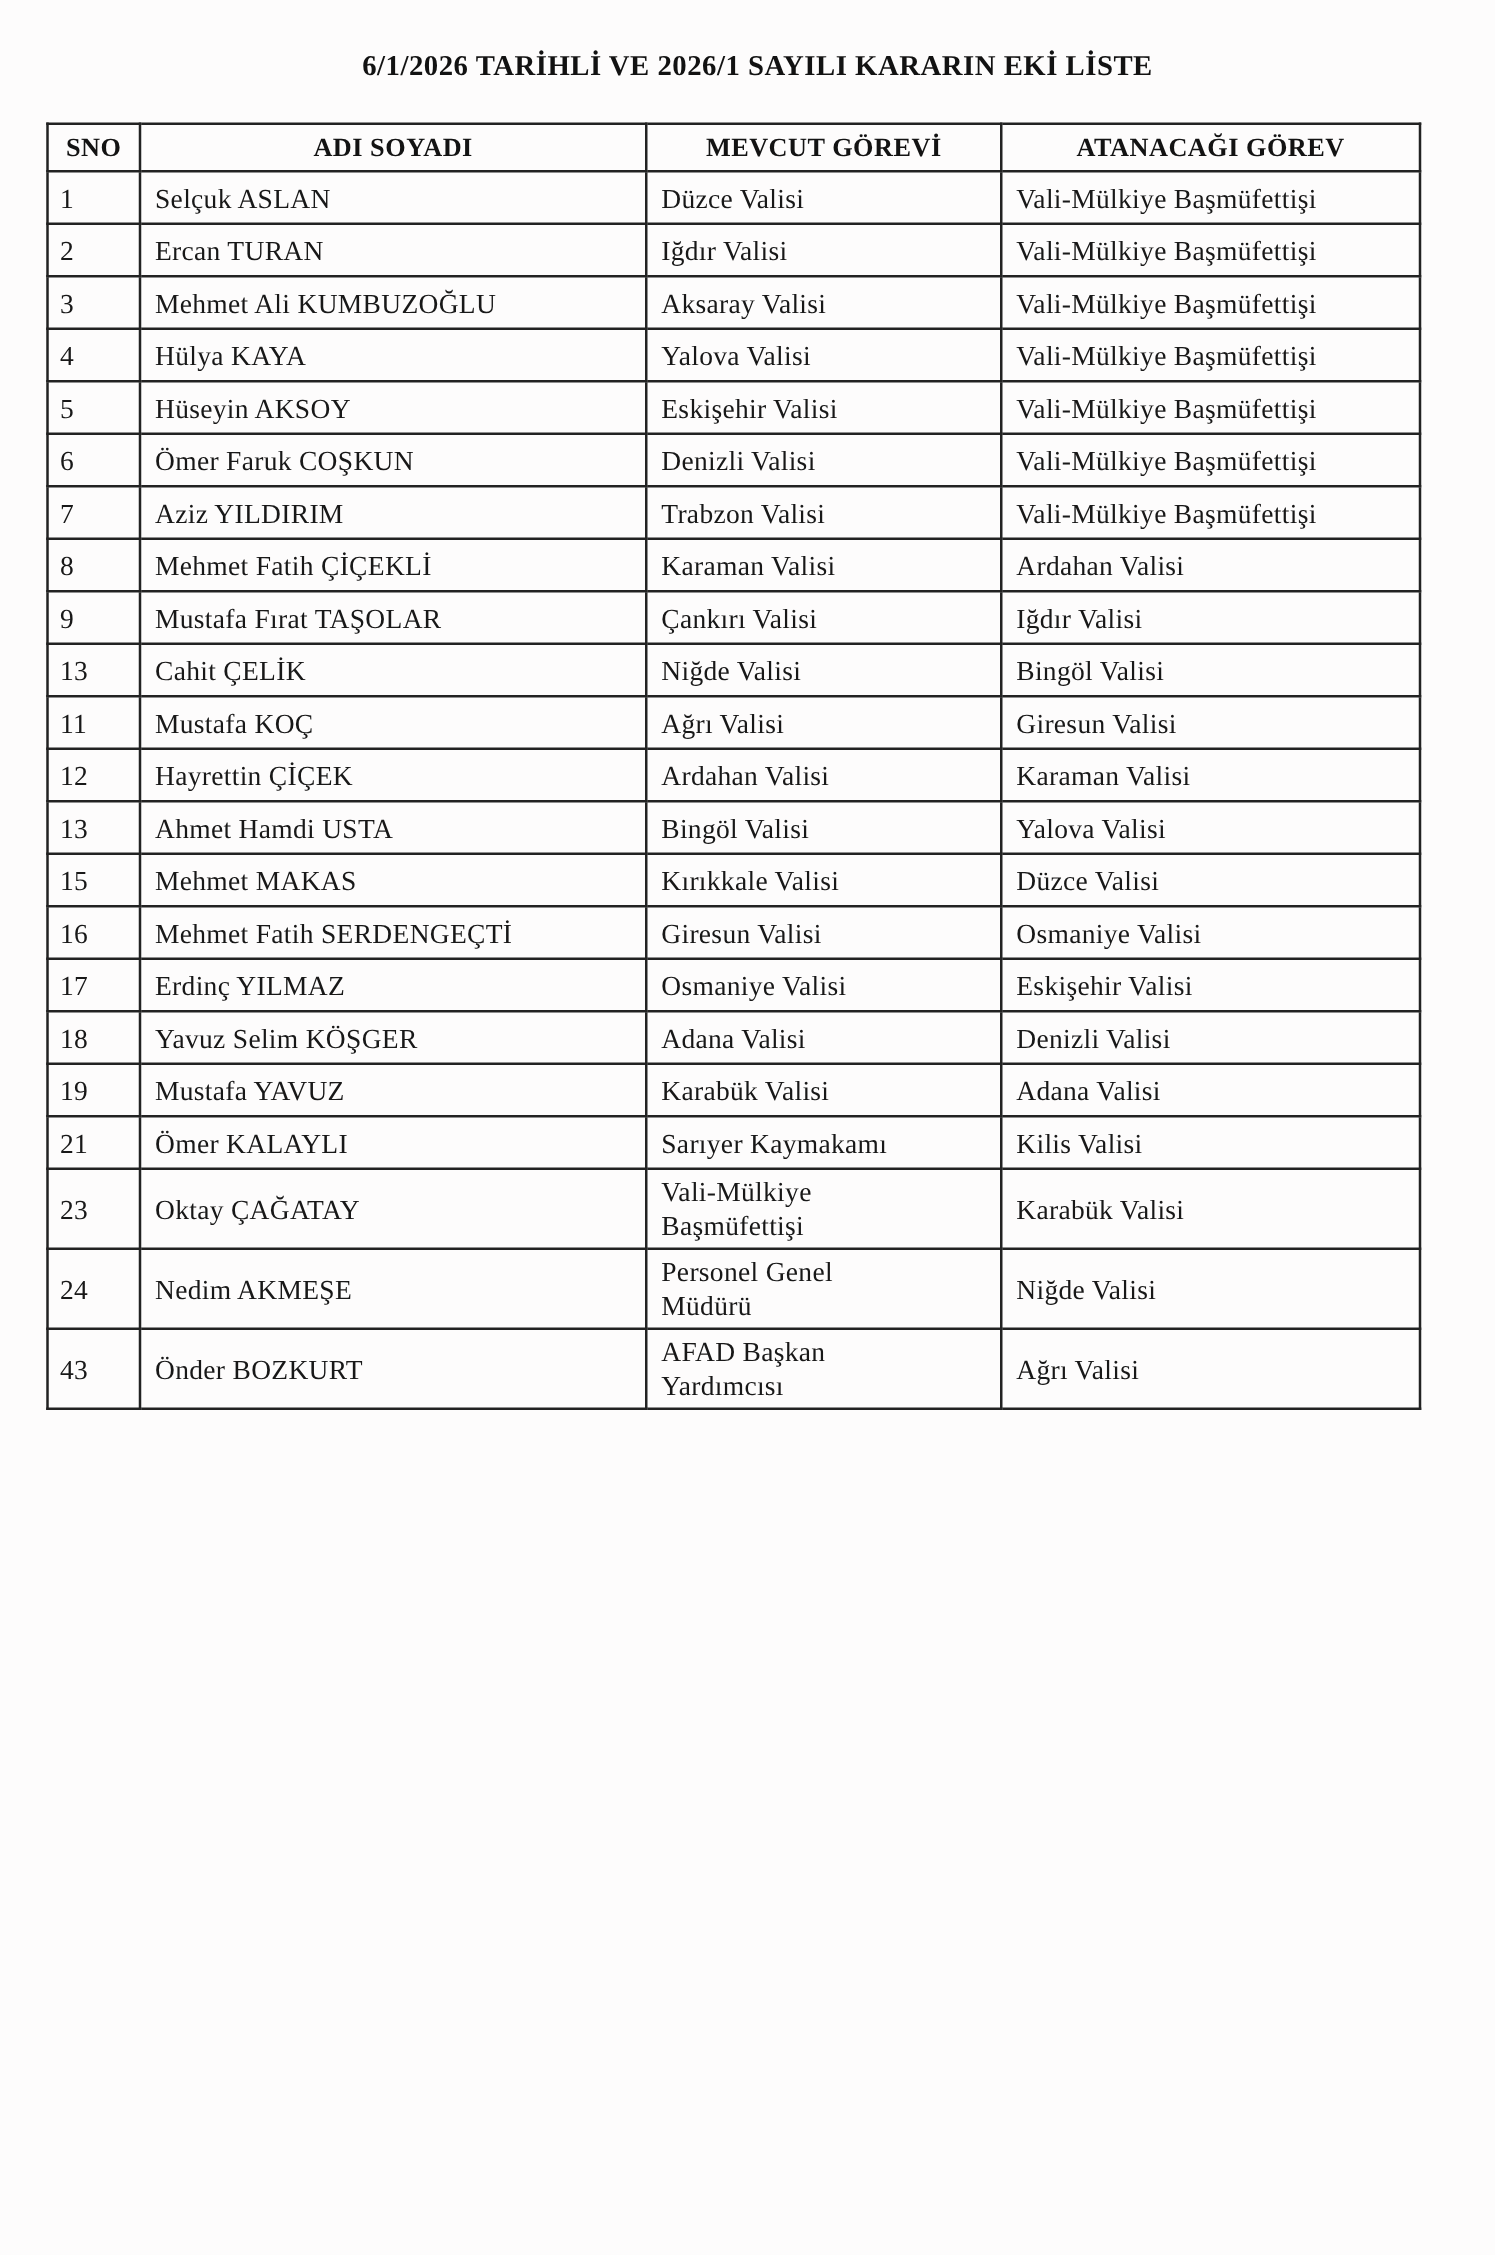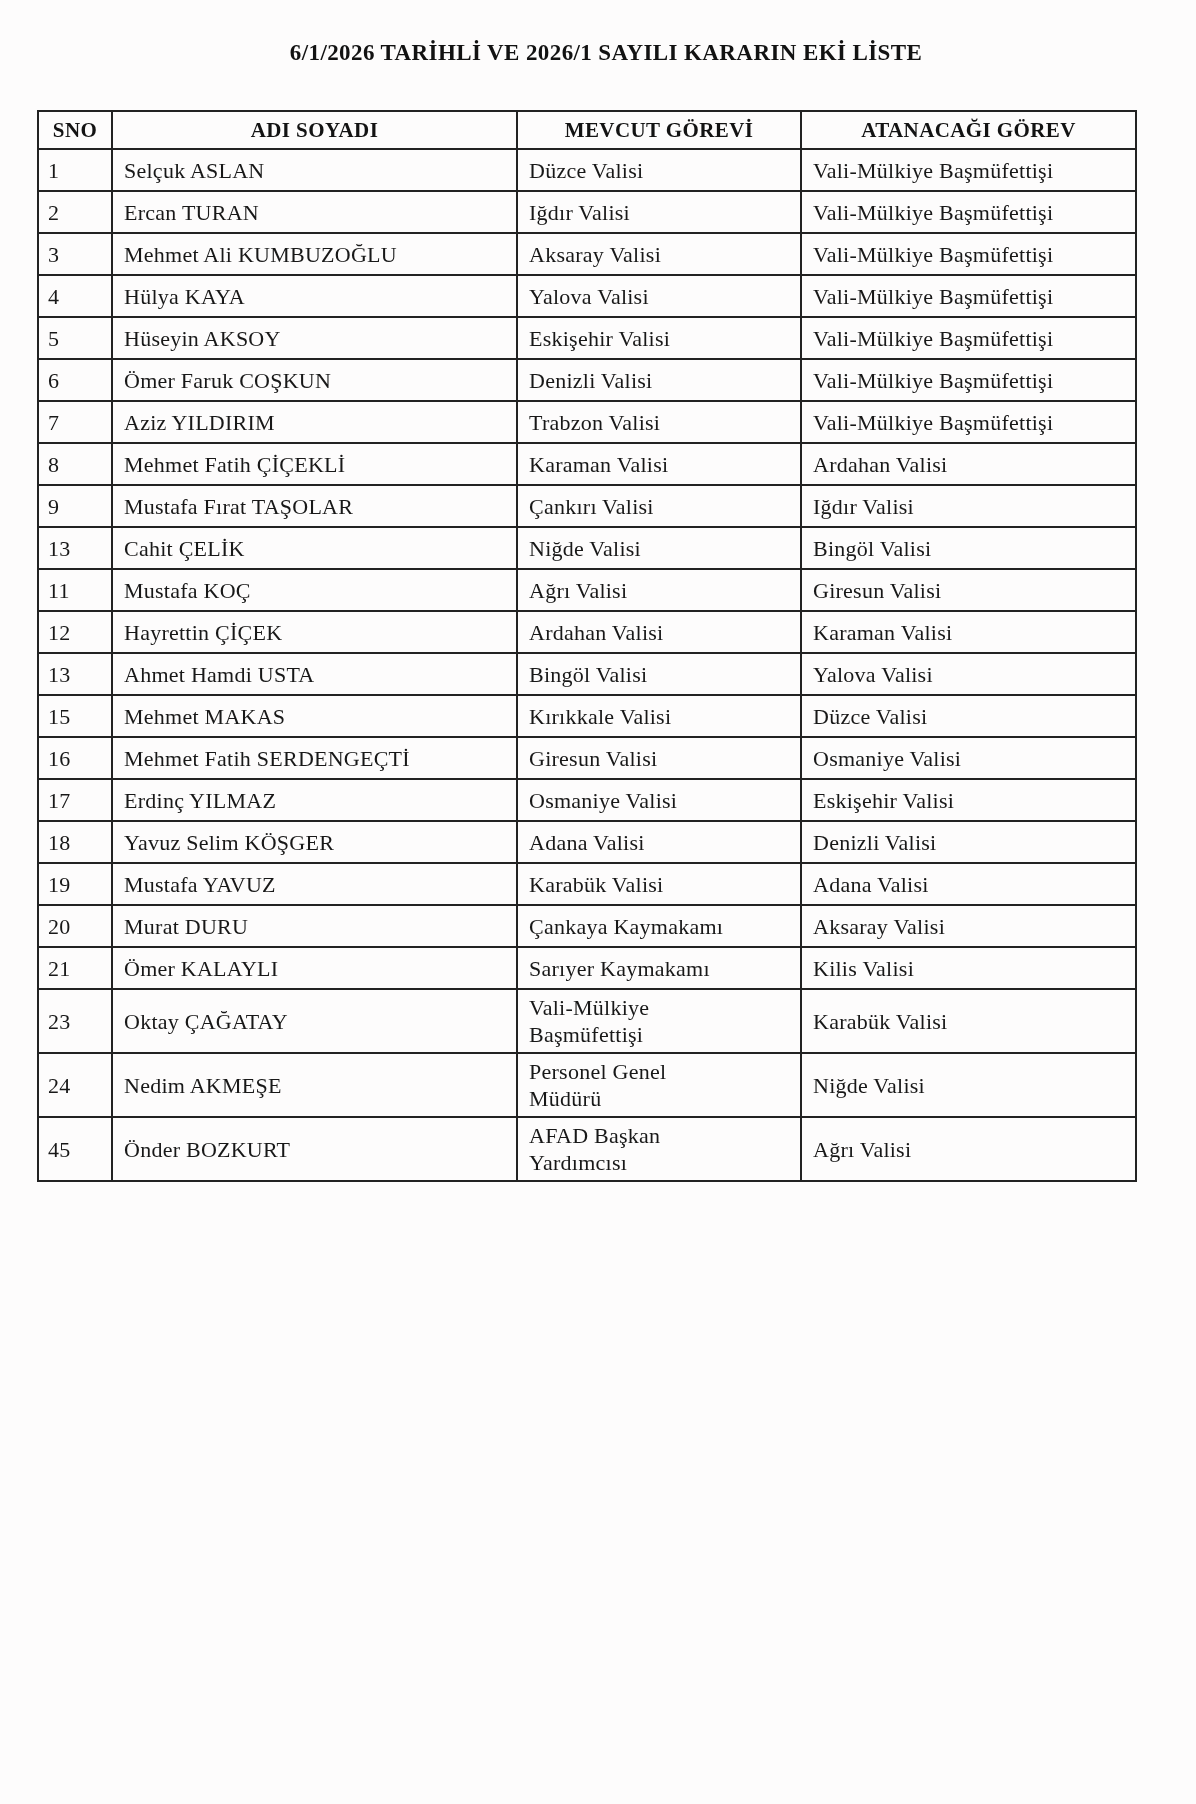--- a/index.html
+++ b/index.html
@@ -17,21 +17,21 @@
     font-size: 23px;
     font-weight: bold;
     letter-spacing: 0.4px;
     color: #121212;
     margin-left: 16px;
   }
   table.appointment-table {
     border-collapse: collapse;
     table-layout: fixed;
     width: 1098px;
-    margin: 44px 0 0 37px;
+    margin: 32px 0 0 37px;
     background: transparent;
   }
   col.c-sno    { width: 74px; }
   col.c-name   { width: 405px; }
   col.c-cur    { width: 284px; }
   col.c-new    { width: 335px; }
   th, td {
     border: 2px solid #222222;
     vertical-align: middle;
   }
@@ -197,26 +197,20 @@
     <td class="cell-target">Denizli Valisi</td>
   </tr>
 
   <tr>
     <td class="cell-sno">19</td>
     <td class="cell-name">Mustafa YAVUZ</td>
     <td class="cell-current">Karabük Valisi</td>
     <td class="cell-target">Adana Valisi</td>
   </tr>
 
-  <tr>
-    <td class="cell-sno">20</td>
-    <td class="cell-name">Murat DURU</td>
-    <td class="cell-current">Çankaya Kaymakamı</td>
-    <td class="cell-target">Aksaray Valisi</td>
-  </tr>
 
   <tr>
     <td class="cell-sno">21</td>
     <td class="cell-name">Ömer KALAYLI</td>
     <td class="cell-current">Sarıyer Kaymakamı</td>
     <td class="cell-target">Kilis Valisi</td>
   </tr>
 
 
   <tr>
@@ -230,20 +224,20 @@
   <tr>
     <td class="cell-sno">24</td>
     <td class="cell-name">Nedim AKMEŞE</td>
     <td class="cell-current">Personel Genel
 Müdürü</td>
     <td class="cell-target">Niğde Valisi</td>
   </tr>
 
 
   <tr>
-    <td class="cell-sno">45</td>
+    <td class="cell-sno">43</td>
     <td class="cell-name">Önder BOZKURT</td>
     <td class="cell-current">AFAD Başkan
 Yardımcısı</td>
     <td class="cell-target">Ağrı Valisi</td>
   </tr>
 </tbody>
 </table>
 
 </body></html>

